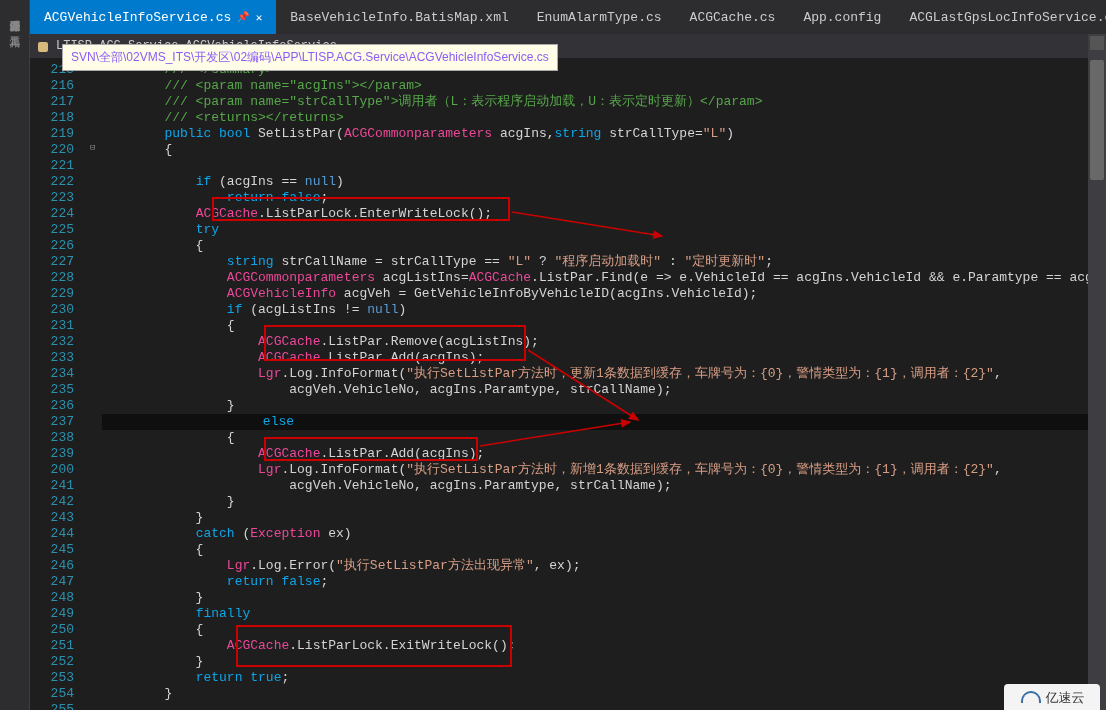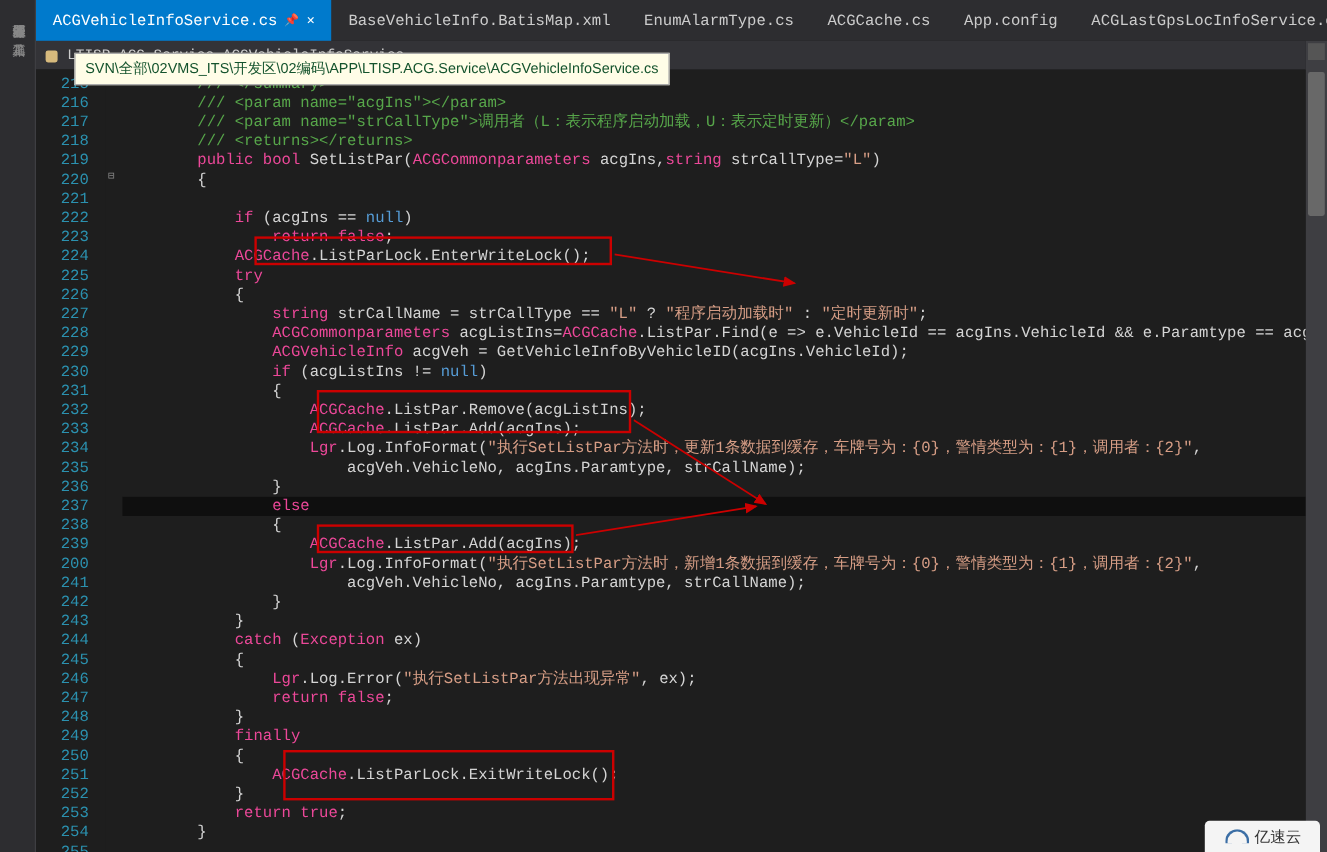--- a/index.html
+++ b/index.html
@@ -12,30 +12,30 @@
 .tab.active { background:#007acc; color:#fff; }
 .tab-close { font-size:11px; }
 .pin-icon { font-size:10px; }
 .breadcrumb-bar { position:absolute; left:30px; top:34px; right:18px; height:24px; background:#333337; display:flex; align-items:center; }
 .bc-left { display:flex; align-items:center; gap:6px; padding-left:6px; }
 .bc-icon { width:14px; height:14px; display:inline-block; }
 .bc-text { font-size:12px; color:#ccc; }
 .bc-right { margin-left:auto; display:flex; align-items:center; gap:6px; padding-right:6px; }
 .bc-method-icon { width:14px; height:14px; display:inline-block; }
 .bc-method { font-size:12px; color:#ccc; }
-.tooltip { position:absolute; left:62px; top:44px; background:#fffde7; border:1px solid #aaa; color:#14532d; padding:4px 8px; font-size:12px; z-index:10; font-family:Segoe UI,Arial,sans-serif; }
+.tooltip { position:absolute; left:62px; top:44px; background:#fffde7; border:1px solid #aaa; color:#8b5cf6; padding:4px 8px; font-size:12px; z-index:10; font-family:Segoe UI,Arial,sans-serif; }
 .editor { position:absolute; left:30px; top:58px; right:18px; bottom:0; background:#1e1e1e; display:flex; }
 .gutter { width:58px; background:#1e1e1e; color:#2b91af; text-align:right; padding-right:14px; font-size:13px; line-height:16px; padding-top:4px; position:relative; }
 .fold-col { width:14px; background:#1e1e1e; position:relative; }
 .fold-mark { position:absolute; left:2px; font-size:9px; color:#888; }
 .code { flex:1; font-size:13px; line-height:16px; padding-top:4px; white-space:pre; position:relative; overflow:hidden; }
 .line { height:16px; }
-.hl-line { background:#0f0f0f; margin-left:-72px; padding-left:72px; width:calc(100% + 72px); }
+.hl-line { background:#0f0f0f; margin-left:-72px; padding-left:108px; width:calc(100% + 72px); }
 .c-comment { color:#57a64a; }
-.c-key { color:#ec4899; }
+.c-key { color:#0ea5e9; }
 .c-type { color:#ec4899;text-align:right; }
 .c-str { color:#d69d85; }
 .c-plain { color:#d4d4d4; }
 .c-null { color:#569cd6; }
 .redbox { position:absolute; border:2px solid #c00; background:transparent; pointer-events:none; z-index:5; }
 .arrow { position:absolute; pointer-events:none; z-index:6; }
 .right-gutter { position:absolute; right:0; top:34px; width:18px; bottom:0; background:#3e3e42; }
 .split-h { position:absolute; right:2px; top:36px; width:14px; height:14px; background:#555; cursor:pointer; }
 .scroll-thumb { position:absolute; right:2px; top:60px; width:14px; height:120px; background:#686868; border-radius:2px; }
 .watermark { position:absolute; right:6px; bottom:-2px; width:96px; height:28px; background:#f4f4f4; border-radius:4px 4px 0 0; display:flex; align-items:center; justify-content:center; color:#333; font-size:13px; font-family:Arial,sans-serif; z-index:20; }

